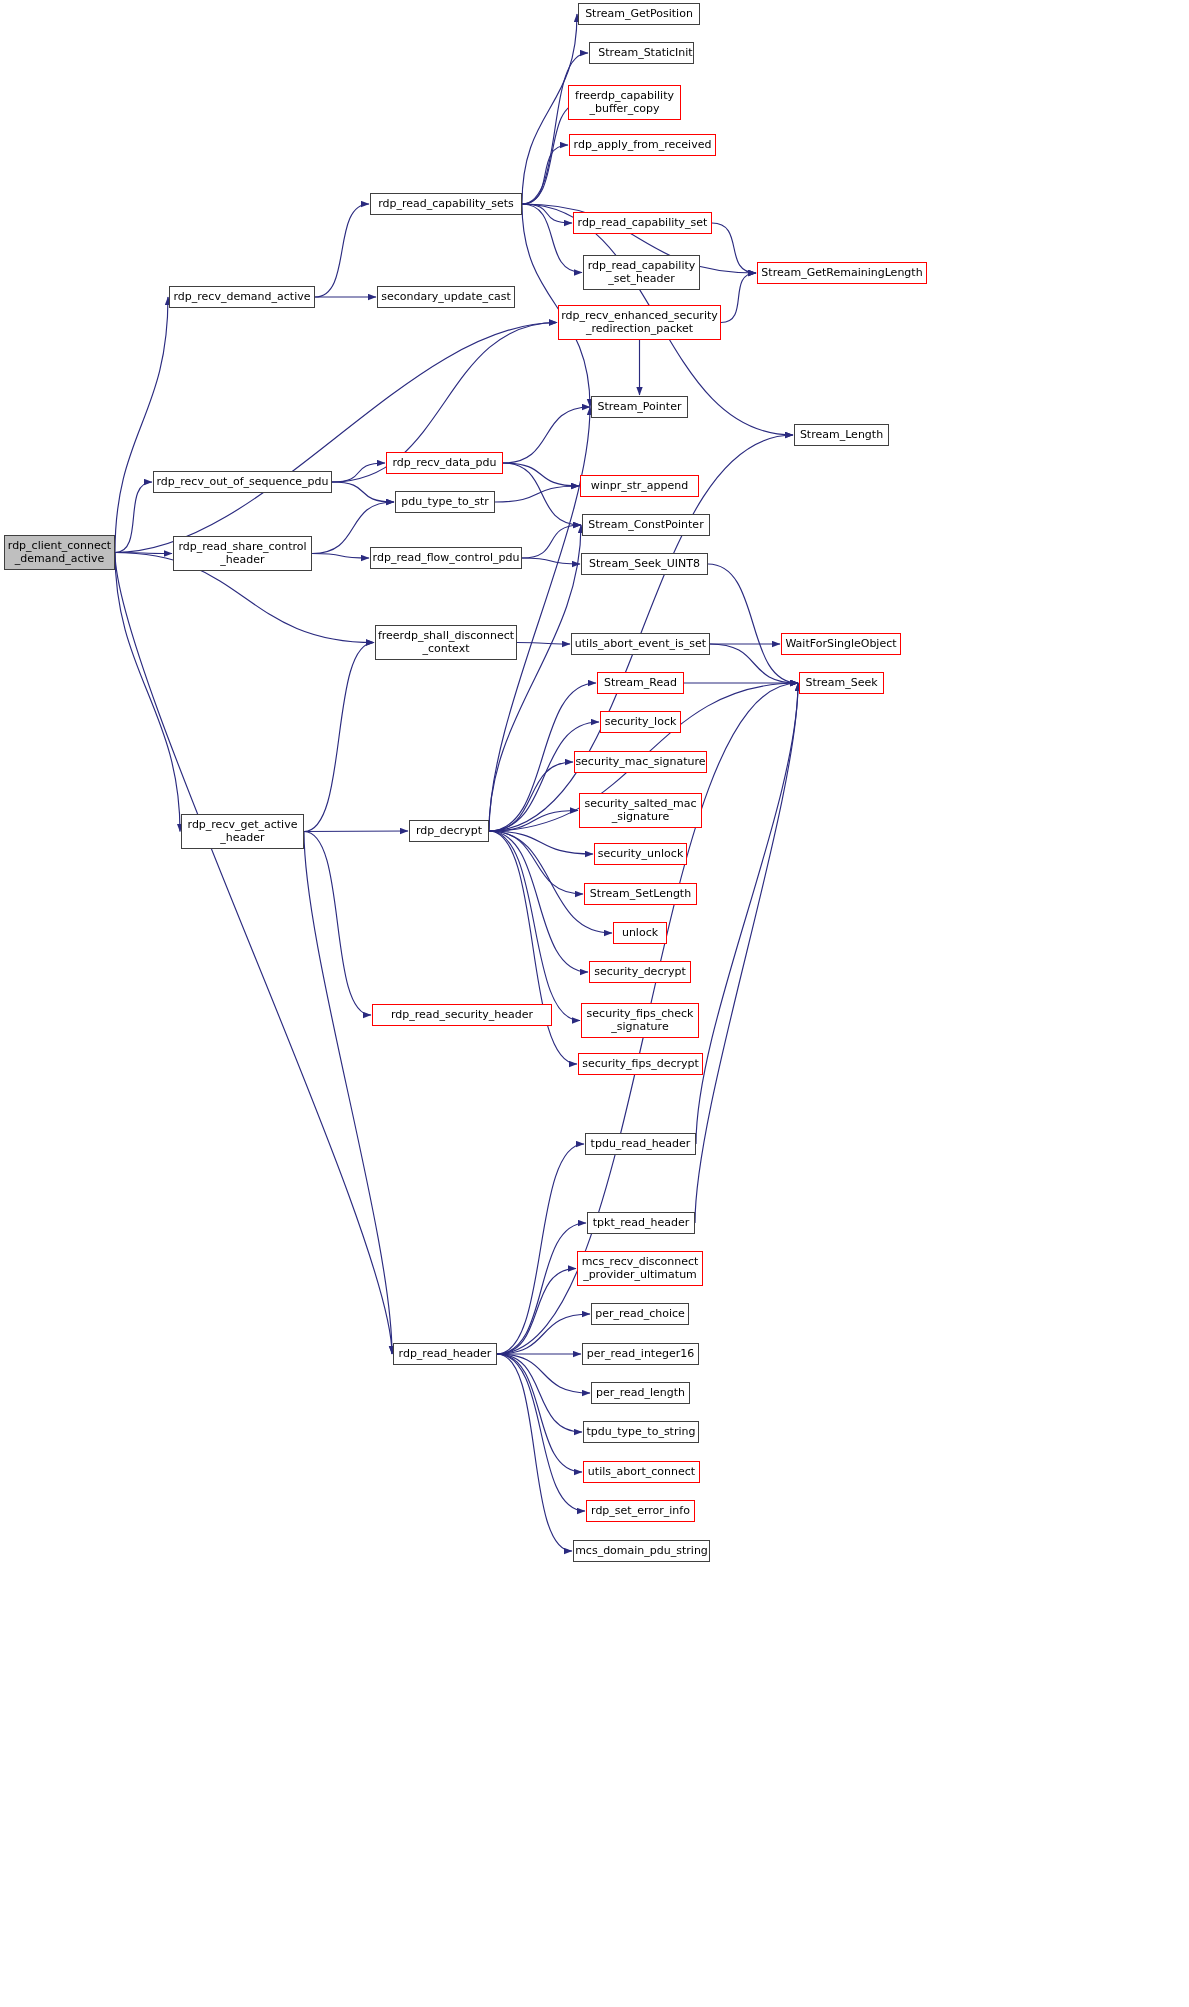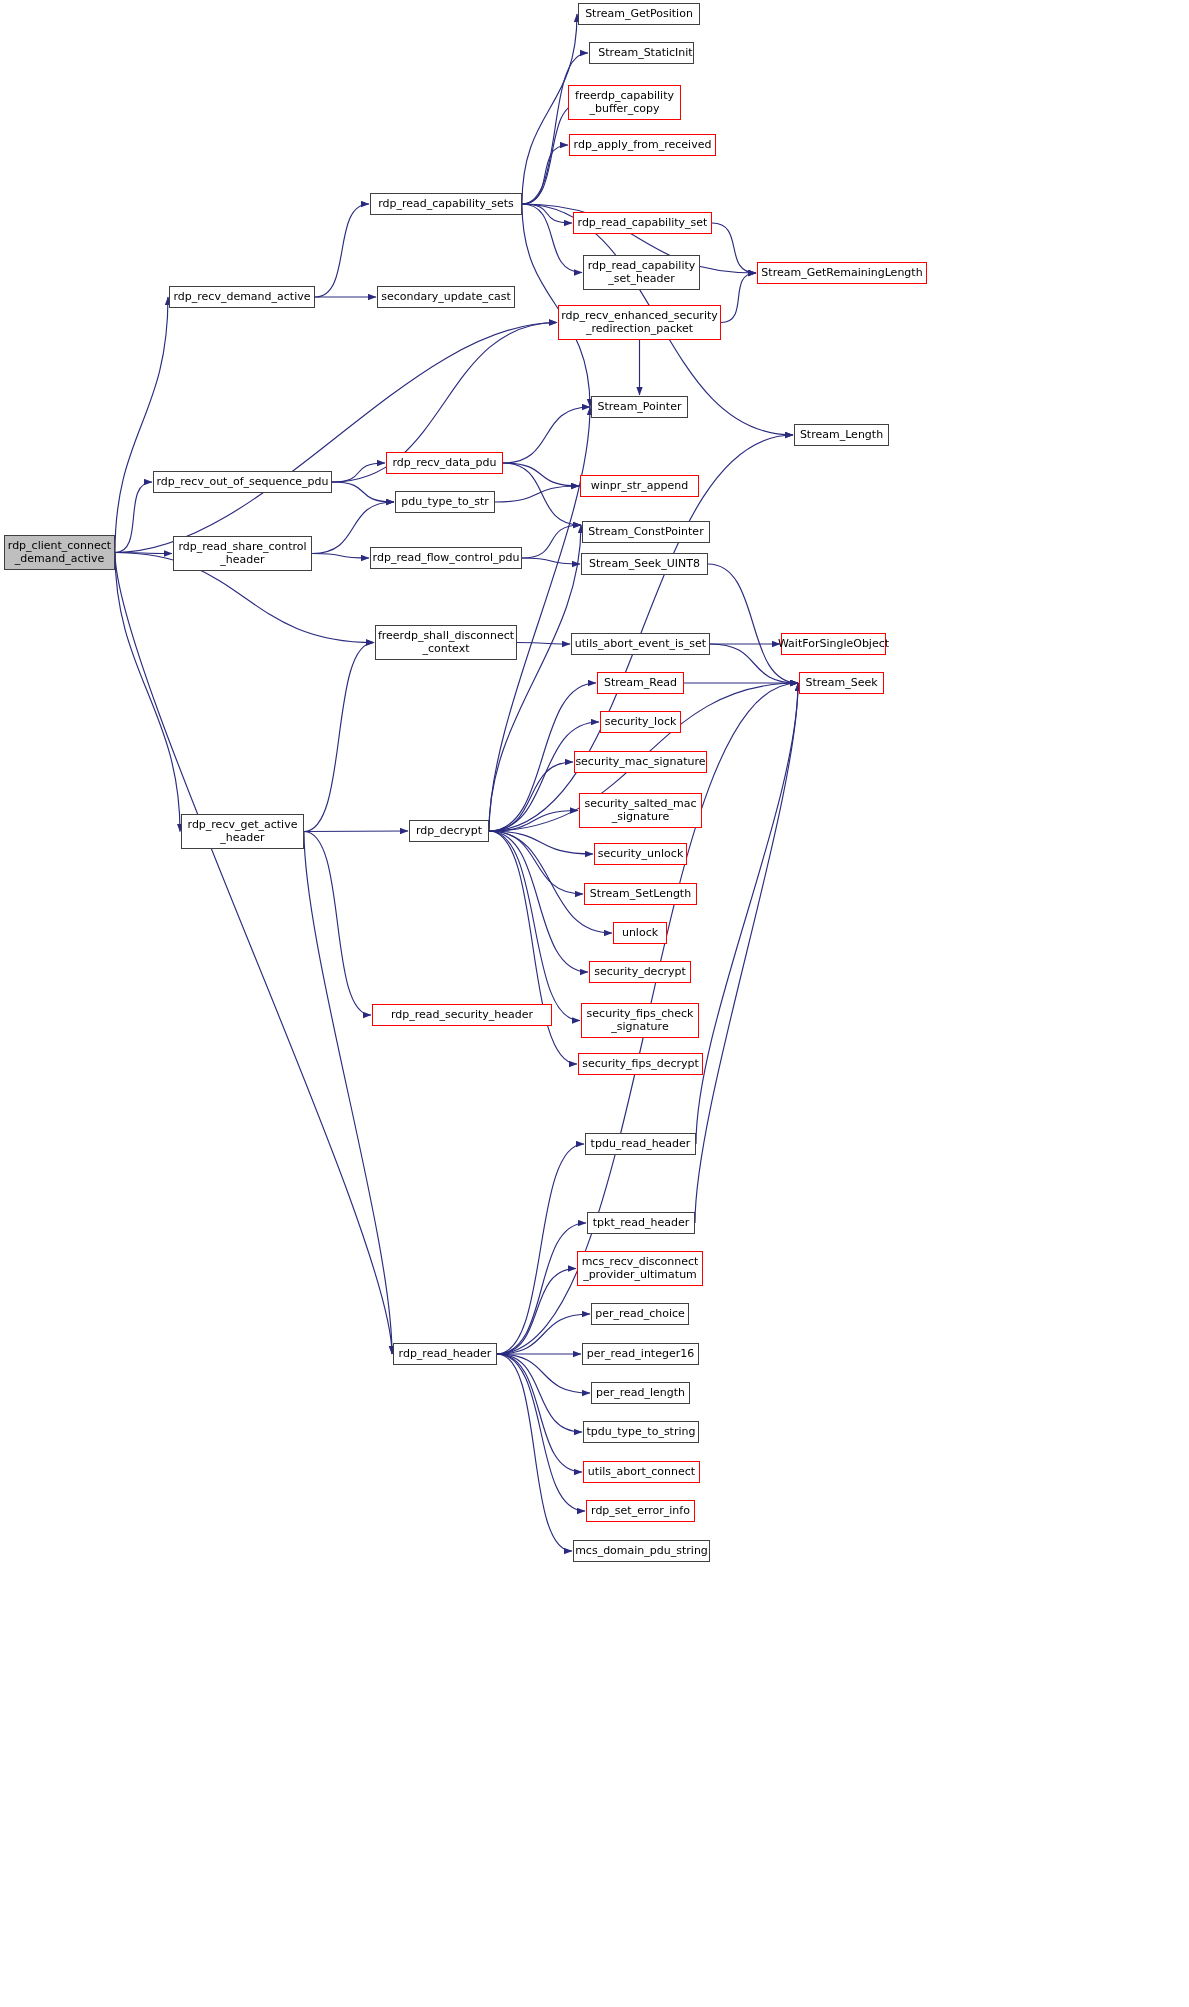--- a/index.html
+++ b/index.html
@@ -125,27 +125,27 @@
       <div class="node" style="left: 583px; top: 255px; width: 117px; height: 35px;">rdp_read_capability
 _set_header</div>
       <div class="node red" style="left: 558px; top: 305px; width: 163px; height: 35px;">rdp_recv_enhanced_security
 _redirection_packet</div>
       <div class="node red" style="left: 757px; top: 262px; width: 170px; height: 22px;">Stream_GetRemainingLength</div>
       <div class="node" style="left: 794px; top: 424px; width: 95px; height: 22px;">Stream_Length</div>
       <div class="node" style="left: 591px; top: 396px; width: 97px; height: 22px;">Stream_Pointer</div>
       <div class="node red" style="left: 386px; top: 452px; width: 117px; height: 22px;">rdp_recv_data_pdu</div>
       <div class="node" style="left: 395px; top: 491px; width: 100px; height: 22px;">pdu_type_to_str</div>
       <div class="node red" style="left: 580px; top: 475px; width: 119px; height: 22px;">winpr_str_append</div>
-      <div class="node" style="left: 582px; top: 514px; width: 128px; height: 22px; margin-top: 7px;">Stream_ConstPointer</div>
+      <div class="node" style="left: 582px; top: 514px; width: 128px; height: 22px;">Stream_ConstPointer</div>
       <div class="node" style="left: 581px; top: 553px; width: 127px; height: 22px;">Stream_Seek_UINT8</div>
       <div class="node" style="left: 370px; top: 547px; width: 152px; height: 22px;">rdp_read_flow_control_pdu</div>
       <div class="node" style="left: 375px; top: 625px; width: 142px; height: 35px;">freerdp_shall_disconnect
 _context</div>
       <div class="node" style="left: 571px; top: 633px; width: 139px; height: 22px;">utils_abort_event_is_set</div>
-      <div class="node red" style="left: 781px; top: 633px; width: 105px; height: 22px;">WaitForSingleObject</div>
+      <div class="node red" style="left: 781px; top: 633px; width: 120px; height: 22px;">WaitForSingleObject</div>
       <div class="node red" style="left: 799px; top: 672px; width: 85px; height: 22px;">Stream_Seek</div>
       <div class="node red" style="left: 597px; top: 672px; width: 87px; height: 22px;">Stream_Read</div>
       <div class="node red" style="left: 600px; top: 711px; width: 81px; height: 22px;">security_lock</div>
       <div class="node red" style="left: 574px; top: 751px; width: 133px; height: 22px;">security_mac_signature</div>
       <div class="node red" style="left: 579px; top: 793px; width: 123px; height: 35px;">security_salted_mac
 _signature</div>
       <div class="node red" style="left: 594px; top: 843px; width: 93px; height: 22px;">security_unlock</div>
       <div class="node red" style="left: 584px; top: 883px; width: 113px; height: 22px;">Stream_SetLength</div>
       <div class="node red" style="left: 613px; top: 922px; width: 54px; height: 22px;">unlock</div>
       <div class="node red" style="left: 589px; top: 961px; width: 102px; height: 22px;">security_decrypt</div>

